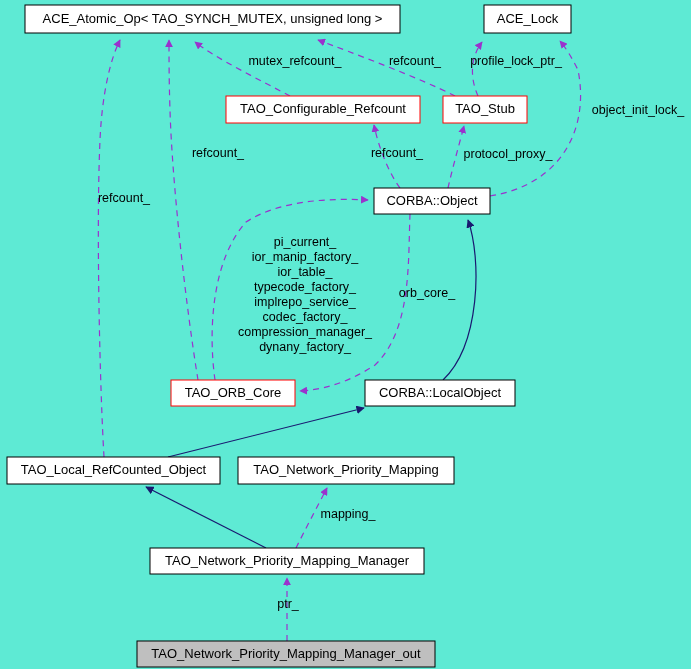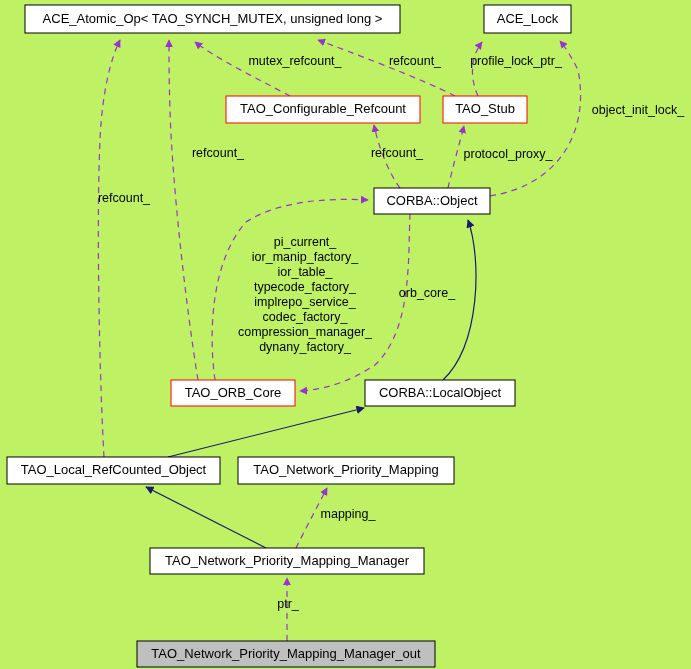--- a/index.html
+++ b/index.html
@@ -4,21 +4,21 @@
 <style>
   html, body {
     margin: 0;
     padding: 0;
     background: #ffffff;
   }
   #diagram-root {
     position: relative;
     width: 691px;
     height: 669px;
-    background: #bef264;
+    background: #5eead4;
     font-family: "Liberation Sans", sans-serif;
     overflow: hidden;
     text-align: center;
   }
   svg#uml-canvas {
     position: absolute;
     left: 0;
     top: 0;
     width: 691px;
     height: 669px;

